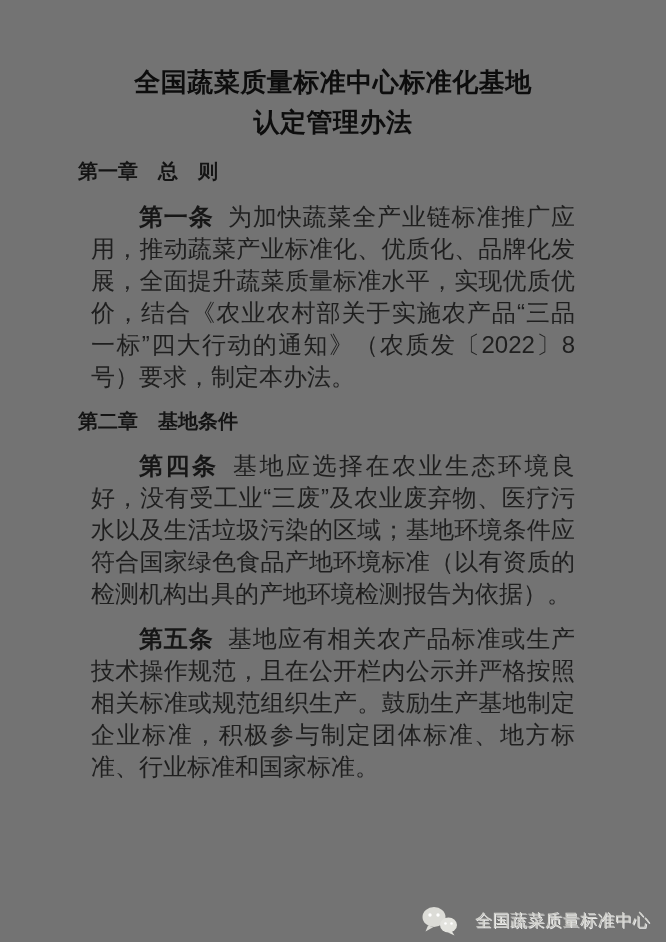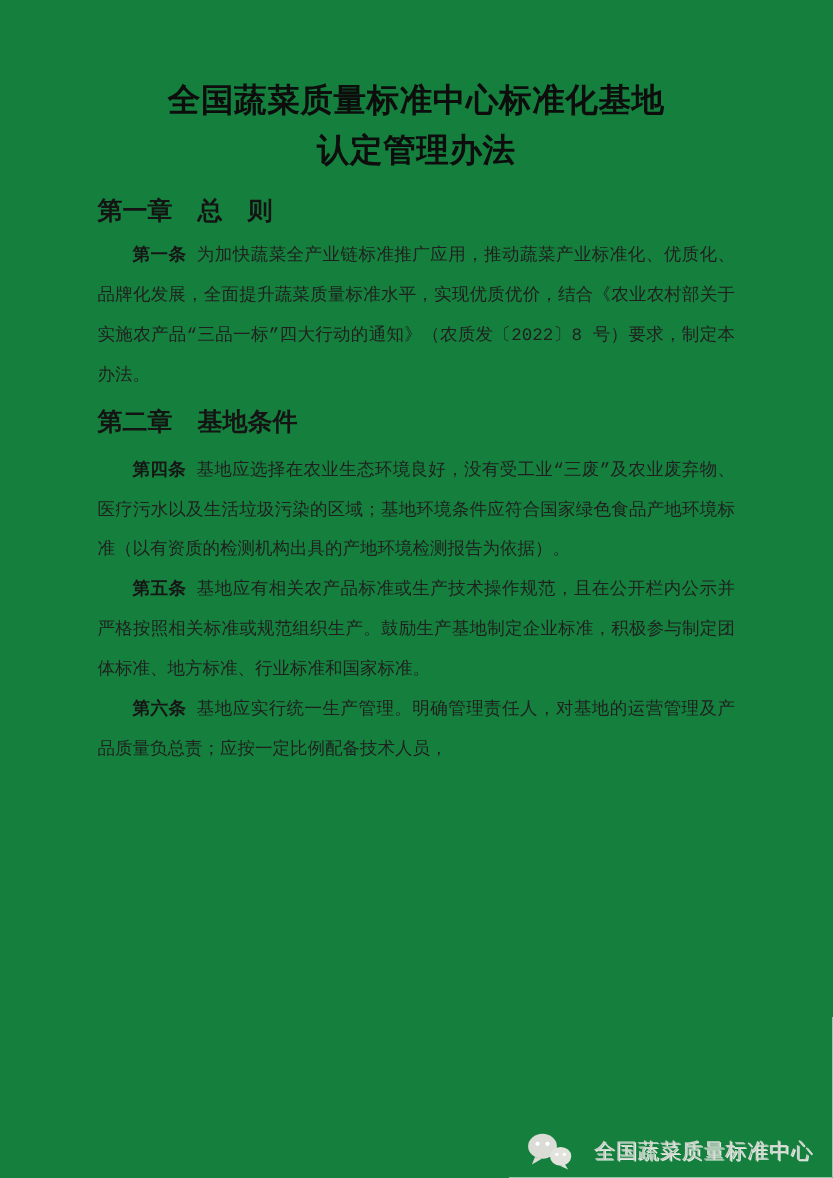--- a/index.html
+++ b/index.html
@@ -4,23 +4,23 @@
 <style>
   html, body {
     margin: 0;
     padding: 0;
     background: #ffffff;
   }
   .page {
     position: relative;
     width: 666px;
     height: 942px;
-    background: #15803d;
+    background: #737373;
     overflow: hidden;
-    font-family: Liberation Mono, monospace;
+    font-family: Liberation Sans, sans-serif;
     color: #1f1f1f;
   }
   .content {
     position: absolute;
     left: 78px;
     top: 62px;
     width: 510px;
   }
   .doc-title {
     text-align: center;
@@ -36,22 +36,22 @@
     font-size: 20px;
     line-height: 34px;
     color: #141414;
     margin: 12px 0 2px 0;
   }
   .chap2 {
     margin: 6px 0 6px 0;
     line-height: 32px;
   }
   p.art {
-    margin: 0;
-    font-size: 14px;
+    margin: 13px;
+    font-size: 24px;
     line-height: 31.9px;
     text-align: justify;
     text-indent: 2em;
     color: #1f1f1f;
     word-break: break-all;
   }
   p.art .lbl {
     font-weight: 700;
     margin-right: 0.6em;
     color: #161616;
@@ -95,21 +95,20 @@
     <p class="art"><b class="lbl">第一条</b><span>为加快蔬菜全产业链标准推广应用，推动蔬菜产业标准化、优质化、品牌化发展，全面提升蔬菜质量标准水平，实现优质优价，结合《农业农村部关于实施农产品“三品一标”四大行动的通知》（农质发〔2022〕8 号）要求，制定本办法。</span></p>
 
 
     <div class="chap chap2">第二章　基地条件</div>
 
 
     <p class="art"><b class="lbl">第四条</b><span>基地应选择在农业生态环境良好，没有受工业“三废”及农业废弃物、医疗污水以及生活垃圾污染的区域；基地环境条件应符合国家绿色食品产地环境标准（以有资质的检测机构出具的产地环境检测报告为依据）。</span></p>
 
     <p class="art"><b class="lbl">第五条</b><span>基地应有相关农产品标准或生产技术操作规范，且在公开栏内公示并严格按照相关标准或规范组织生产。鼓励生产基地制定企业标准，积极参与制定团体标准、地方标准、行业标准和国家标准。</span></p>
 
-    <p class="art"><b class="lbl">第六条</b><span>基地应实行统一生产管理。明确管理责任人，对基地的运营管理及产品质量负总责；应按一定比例配备技术人员，</span></p>
 
   </div>
 
   <div class="watermark">
     <span class="wm-logo">
       <svg width="37" height="31" viewBox="0 0 37 31" xmlns="http://www.w3.org/2000/svg">
         <ellipse cx="13" cy="12" rx="11.5" ry="10" fill="#dcdcd7"></ellipse>
         <polygon points="7,20.5 4.5,26.5 12.5,22" fill="#dcdcd7"></polygon>
         <circle cx="9" cy="10" r="1.7" fill="#ffffff"></circle>
         <circle cx="17" cy="10" r="1.7" fill="#ffffff"></circle>

